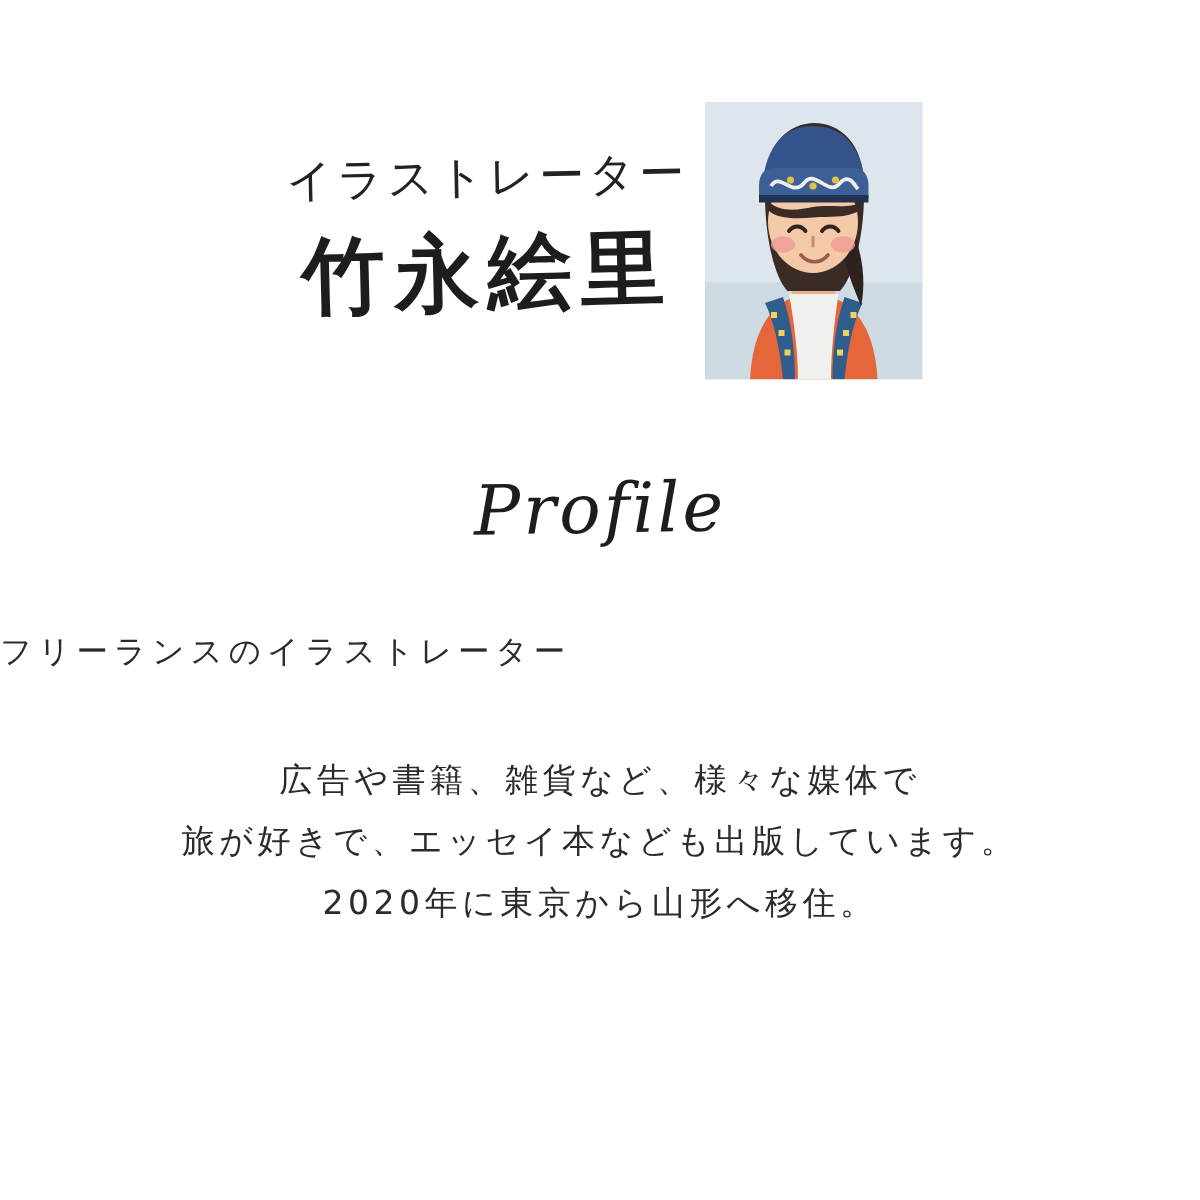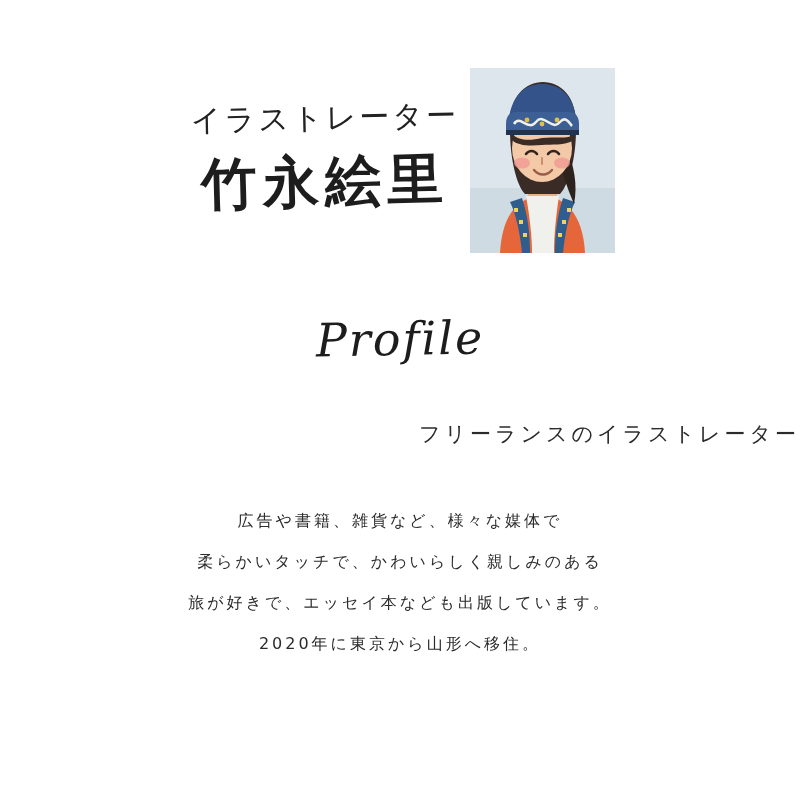--- a/index.html
+++ b/index.html
@@ -86,34 +86,34 @@
     font-style: italic;
     transform: rotate(-1deg);
   }
 
   
   .lead {
     position: absolute;
     top: 420px;
     left: 0;
     width: 800px;
-    text-align: right;
+    text-align: left;
     font-size: 21px;
     letter-spacing: 4px;
     color: #2b2b2b;
     font-family: "DejaVu Sans", sans-serif;
   }
 
   .body-text {
     position: absolute;
     top: 500px;
     left: 0;
     width: 800px;
     text-align: center;
-    font-size: 16px;
+    font-size: 22px;
     line-height: 41px;
     letter-spacing: 3px;
     color: #2b2b2b;
     font-family: "DejaVu Sans", sans-serif;
   }
   .body-text .line { display: block; white-space: nowrap; }
 </style>
 </head>
 <body>
 
@@ -179,18 +179,17 @@
       </svg>
     </div>
   </div>
 
   <div class="profile-title">Profile</div>
 
   <div class="lead">フリーランスのイラストレーター</div>
 
   <div class="body-text">
     <span class="line">広告や書籍、雑貨など、様々な媒体で</span>
-    <span class="line">柔らかいタッチで、かわいらしく親しみのある</span>
     <span class="line">旅が好きで、エッセイ本なども出版しています。</span>
     <span class="line">2020年に東京から山形へ移住。</span>
   </div>
 
 </div>
 
 </body></html>

